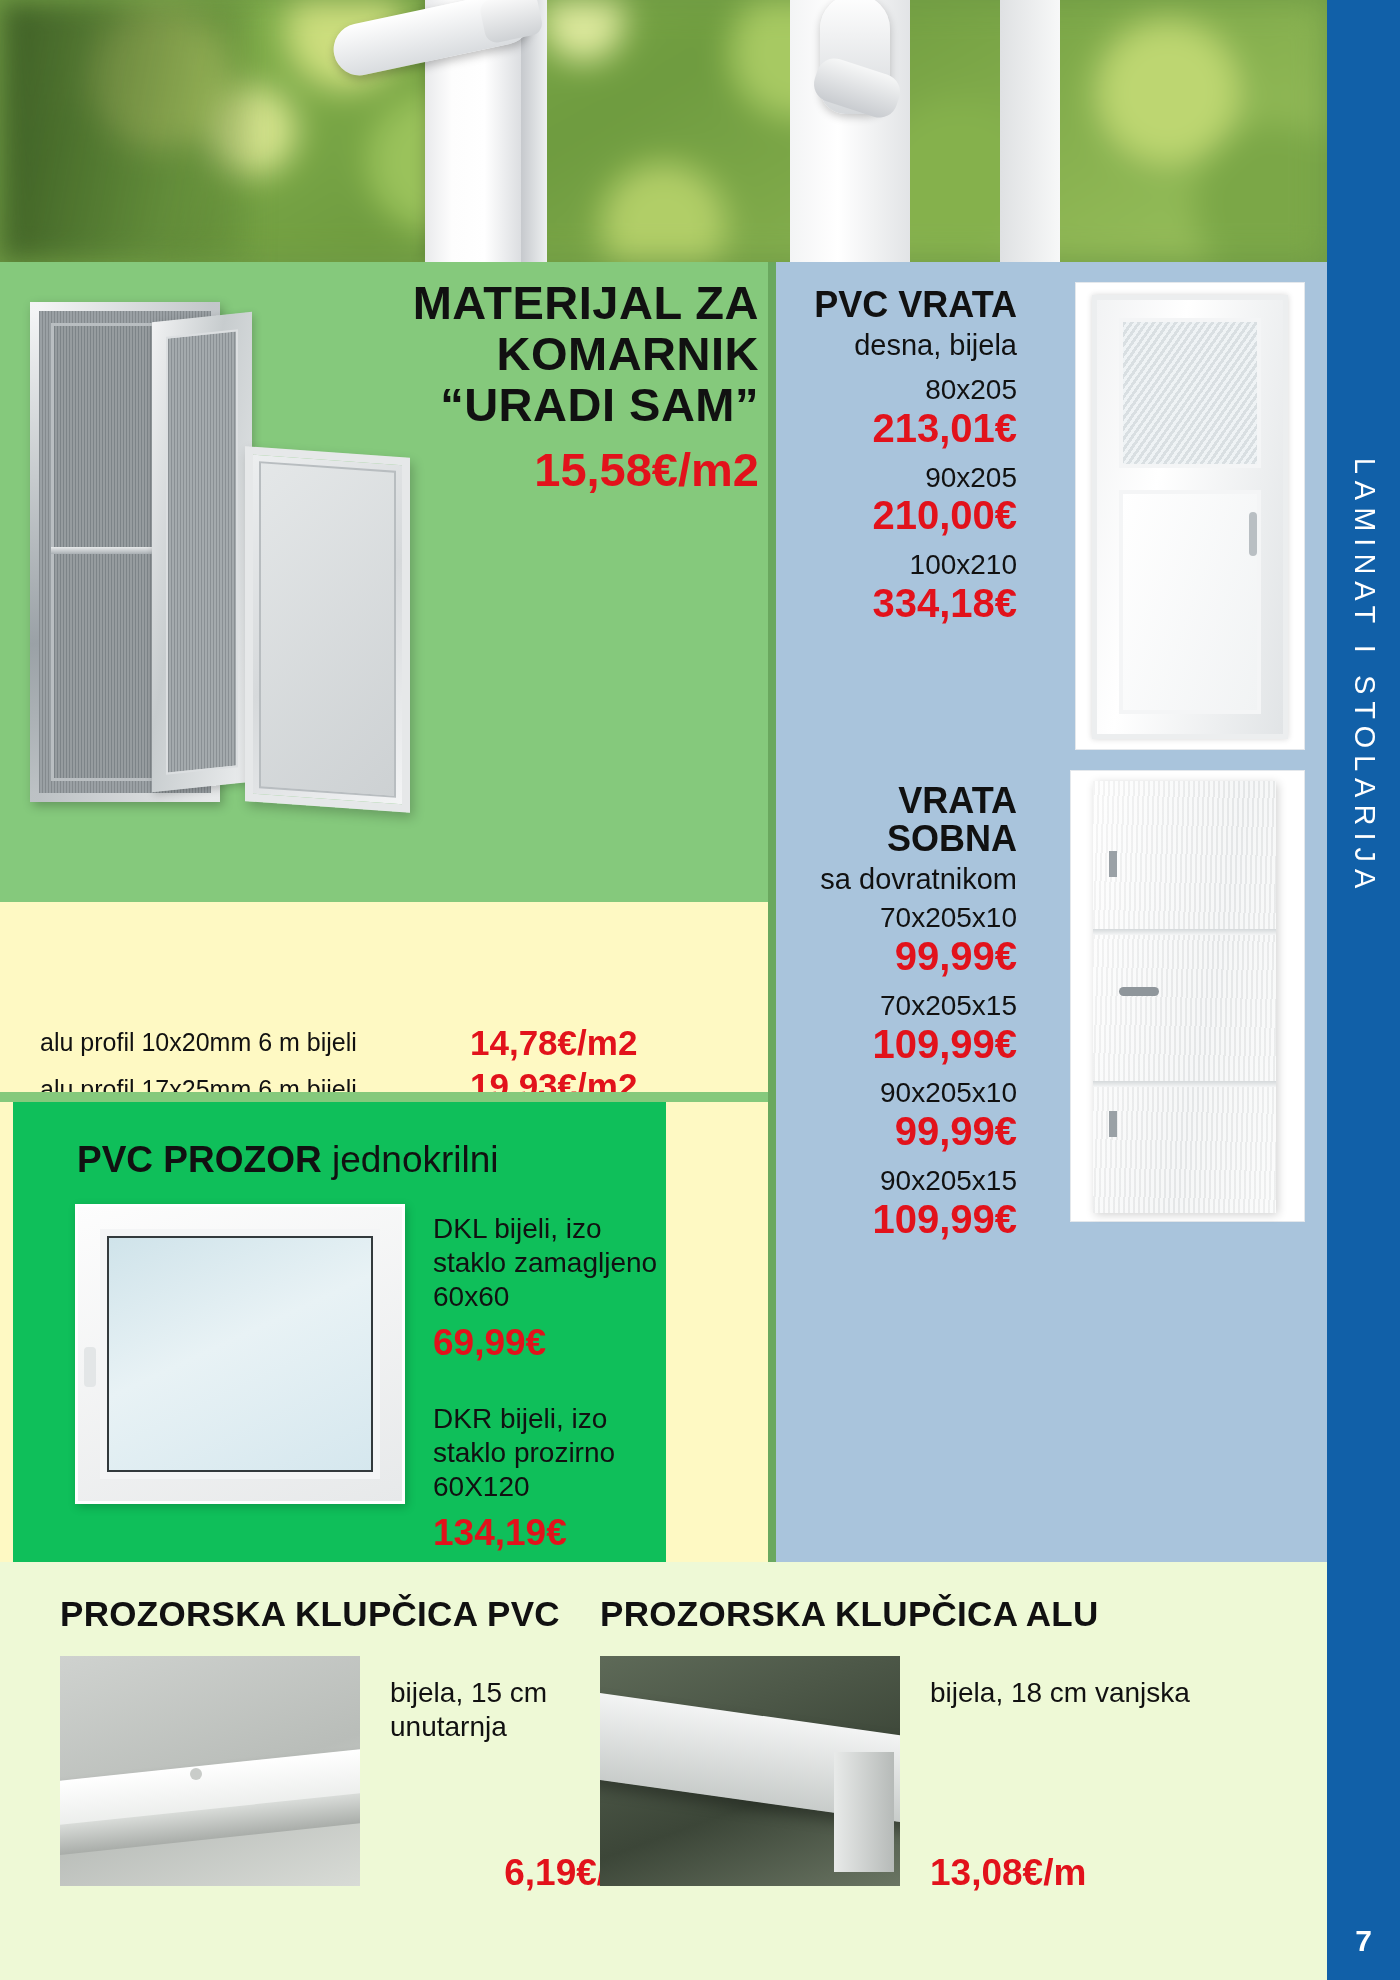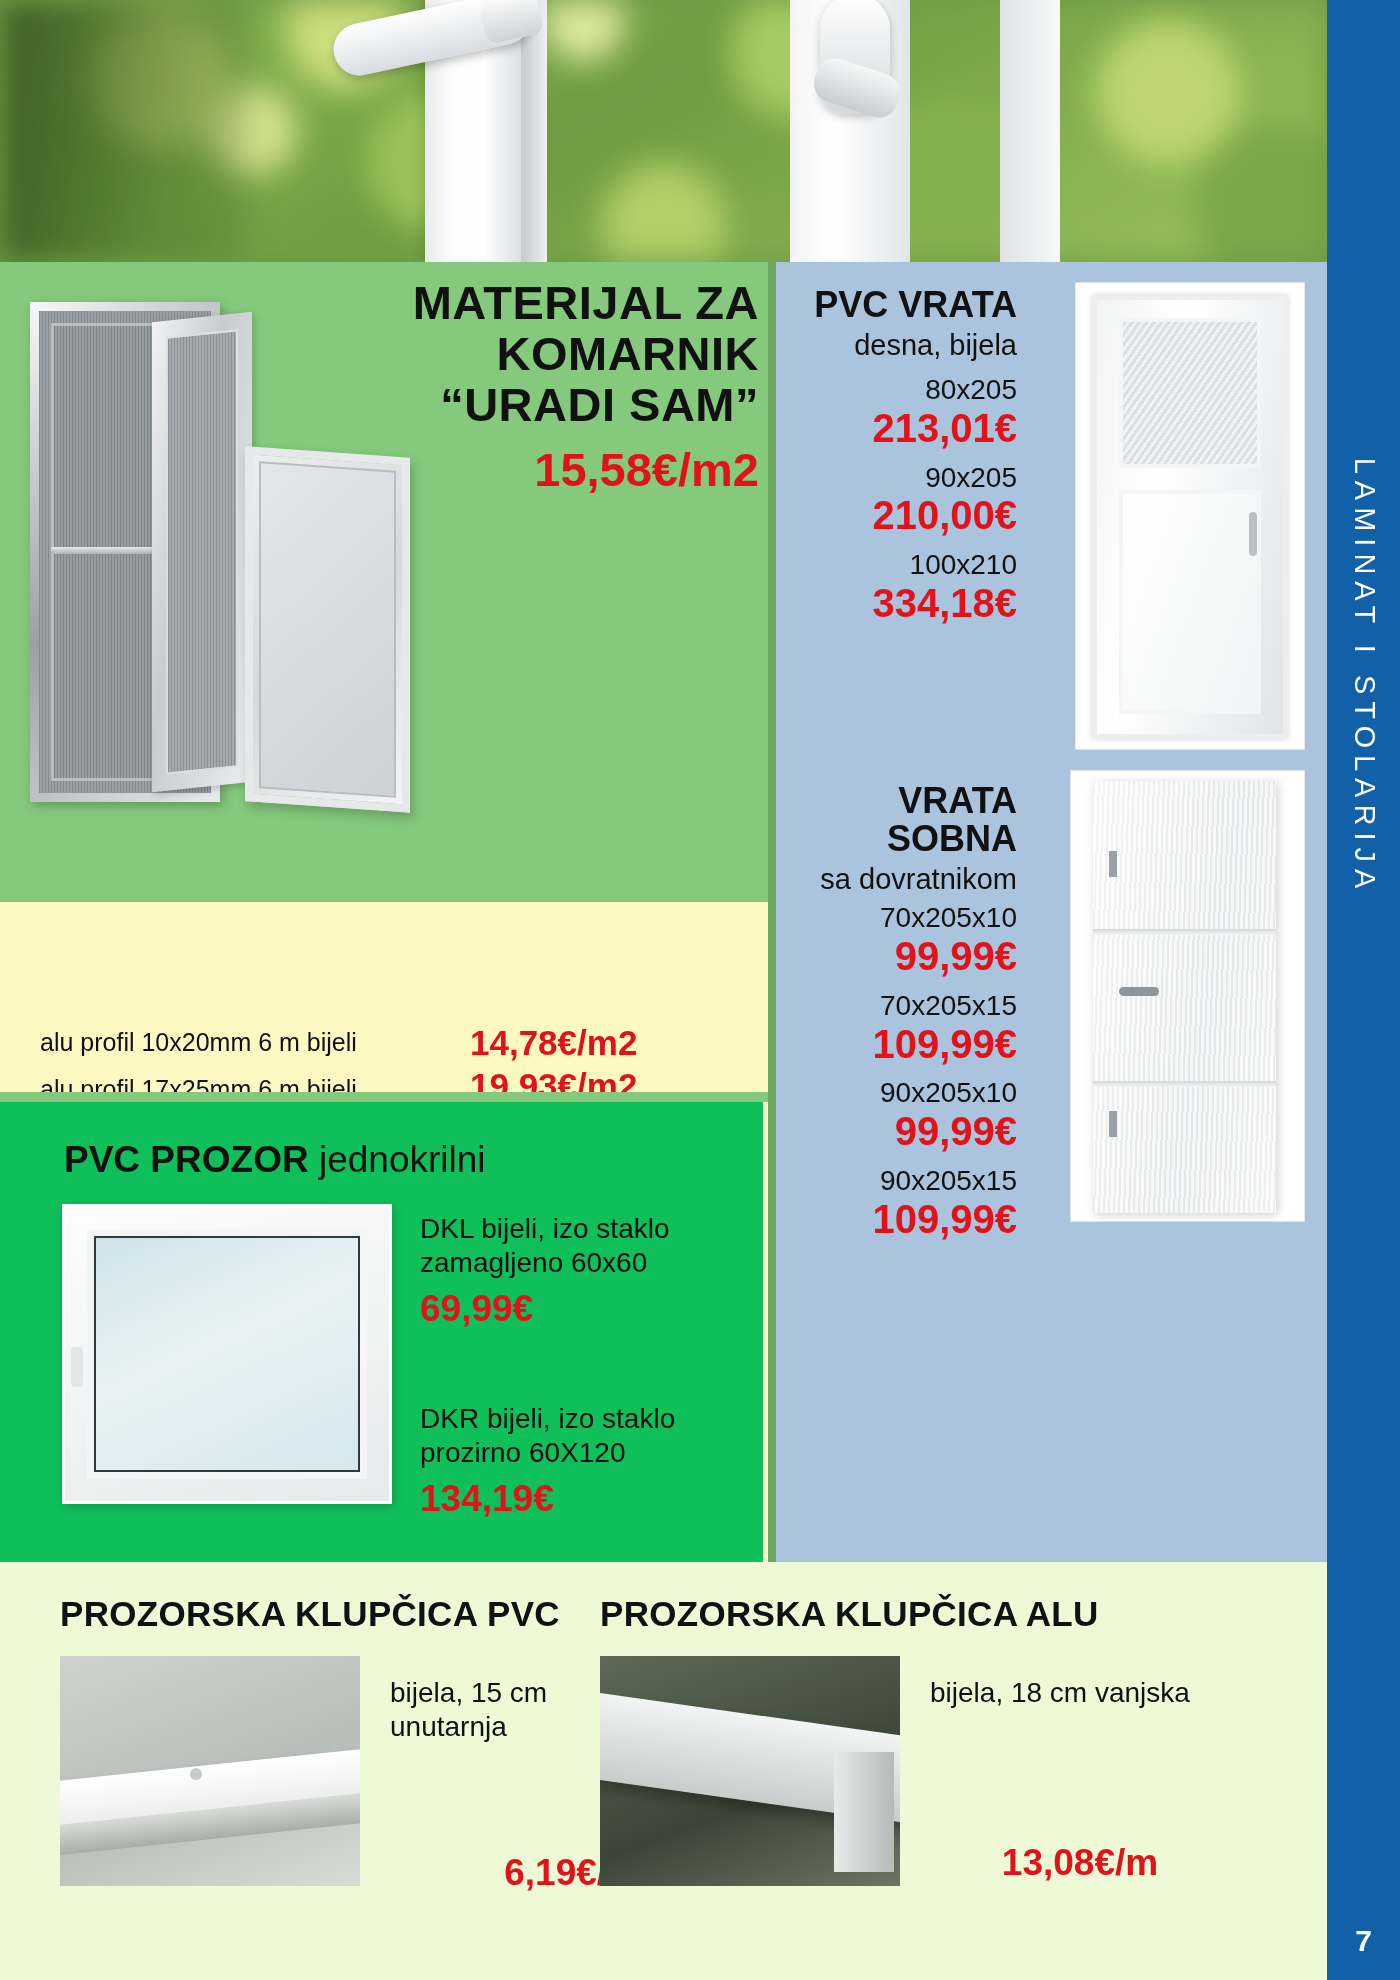--- a/index.html
+++ b/index.html
@@ -213,22 +213,22 @@
   .alu-prices {
     position: absolute; left: 470px; top: 1022px;
     text-align: left;
   }
   .alu-price {
     color: #e2121b; font-size: 35px; font-weight: 700; line-height: 1.22;
   }
 
   
   .panel-prozor {
-    position: absolute; left: 0; top: 1102px;
-    width: 763px; height: 460px;
+    position: absolute; left: 13px; top: 1102px;
+    width: 653px; height: 460px;
     background: #0fbf5a;
   }
   .prozor-title {
     position: absolute; left: 64px; top: 37px;
     font-size: 37px; color: #111;
   }
   .prozor-title b { font-weight: 700; }
   .prozor-title span { font-weight: 400; }
   .prozor-img {
     position: absolute; left: 62px; top: 102px;
@@ -506,21 +506,21 @@
         <div class="sill-pvc-dot"></div>
       </div>
       <div class="klup-desc" style="position:absolute; left:330px; top:82px; width:250px;">bijela, 15 cm unutarnja</div>
       <div class="klup-price" style="position:absolute; left:330px; top:258px; width:250px; text-align:right;">6,19€/m</div>
     </div>
 
     <div class="klup-col-right">
       <div class="klup-title">PROZORSKA KLUPČICA ALU</div>
       <div class="sill-alu"></div>
       <div class="klup-desc" style="position:absolute; left:330px; top:82px; width:300px;">bijela, 18 cm vanjska</div>
-      <div class="klup-price" style="position:absolute; left:330px; top:248px; width:300px; text-align:center;">13,08€/m</div>
+      <div class="klup-price" style="position:absolute; left:330px; top:258px; width:300px; text-align:left;">13,08€/m</div>
     </div>
   </div>
 
   <div class="sidebar">
     <div class="sidebar-label">LAMINAT I STOLARIJA</div>
     <div class="page-number">7</div>
   </div>
 
 </div>
 

